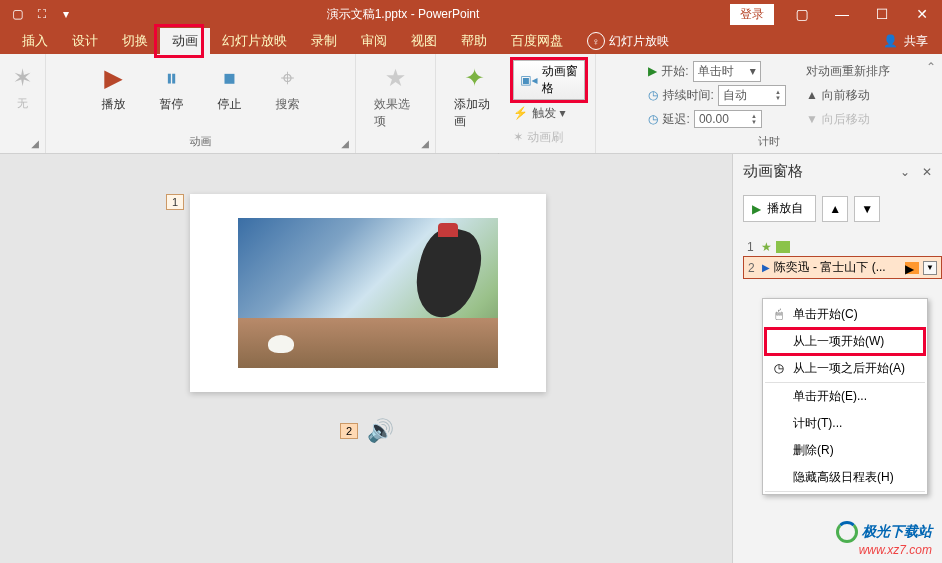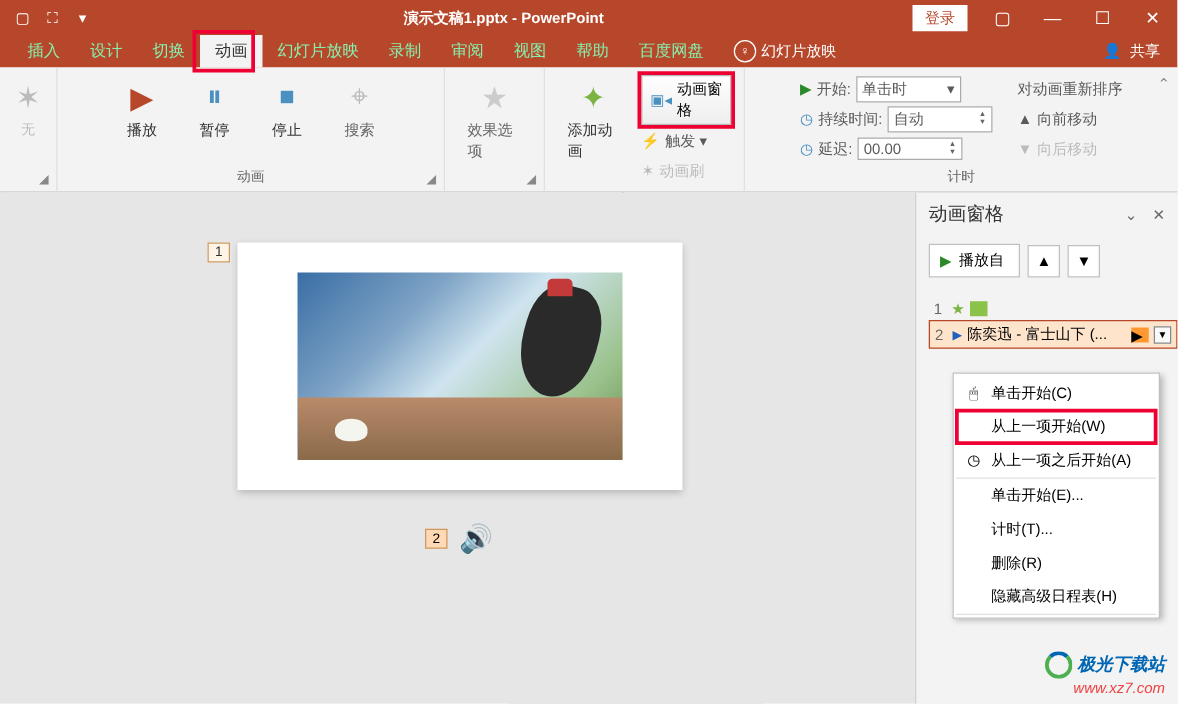--- a/index.html
+++ b/index.html
@@ -2,45 +2,45 @@
 <html><head>
 <meta charset="utf-8">
 <style>
 * { box-sizing: border-box; margin: 0; padding: 0; font-family: "Microsoft YaHei", sans-serif; }
 body { width: 942px; height: 563px; background: #fff; overflow: hidden; position: relative; font-size: 12px; }
 
 
 .titlebar { height: 28px; background: #b7472a; display: flex; align-items: center; color: #fff; }
 .title-left { display: flex; gap: 4px; padding-left: 8px; }
 .title-icon { width: 20px; height: 20px; display: flex; align-items: center; justify-content: center; color: #fff; }
-.title-center { flex: 1; text-align: center; font-size: 12px; font-weight: bold; }
+.title-center { flex: 1; text-align: center; font-size: 12px; }
 .title-right { display: flex; align-items: center; }
 .login-btn { background: #fff; color: #b7472a; padding: 2px 10px; font-size: 12px; margin-right: 8px; }
 .win-btn { width: 40px; height: 28px; display: flex; align-items: center; justify-content: center; color: #fff; font-size: 14px; }
 
 
 .ribbon-tabs { height: 26px; background: #b7472a; display: flex; align-items: stretch; padding-left: 10px; }
-.tab { color: #86efac; padding: 0 12px; display: flex; align-items: center; font-size: 13px; }
+.tab { color: #fef9c3; padding: 0 12px; display: flex; align-items: center; font-size: 13px; }
 .tab.active { background: #f3f3f3; color: #333; }
 .tabs-right { margin-left: auto; display: flex; align-items: center; color: #fff; padding-right: 14px; gap: 6px; }
 
 
 .ribbon { height: 100px; background: #f3f3f3; border-bottom: 1px solid #d0d0d0; display: flex; position: relative; }
 .ribbon-group { border-right: 1px solid #e0e0e0; display: flex; flex-direction: column; align-items: center; padding: 4px 6px 2px; }
 .group-items { display: flex; flex: 1; align-items: flex-start; gap: 2px; }
 .group-label { font-size: 11px; color: #666; padding: 2px 0; position: relative; width: 100%; text-align: center; }
 .group-label .dlg-launcher { position: absolute; right: 0; bottom: 2px; color: #888; font-size: 10px; }
 .big-btn { display: flex; flex-direction: column; align-items: center; padding: 4px 12px; gap: 2px; color: #666; }
 .big-btn .big-icon { width: 32px; height: 32px; display: flex; align-items: center; justify-content: center; font-size: 24px; }
 .big-btn.enabled { color: #333; }
 .big-btn.enabled .big-icon { color: #b7472a; }
 .small-row { display: flex; align-items: center; gap: 4px; font-size: 12px; color: #5a5a5a; white-space: nowrap; height: 22px; }
 .small-col { display: flex; flex-direction: column; gap: 2px; padding: 2px 4px; }
 .anim-pane-btn { border: 1px solid #bbb; background: linear-gradient(#fff,#eee); padding: 2px 6px; display: flex; align-items: center; gap: 4px; font-size: 12px; outline: 3px solid #e03; }
-.timing-input { border: 1px solid #ababab; background: #fff; padding: 1px 4px; font-size: 12px; width: 84px; display: flex; justify-content: space-between; align-items: center; }
+.timing-input { border: 1px solid #ababab; background: #fff; padding: 1px 4px; font-size: 12px; width: 68px; display: flex; justify-content: space-between; align-items: center; }
 .spinner-btns { display: flex; flex-direction: column; font-size: 6px; color: #666; }
 
 
 .help-area { display: flex; align-items: center; gap: 4px; color: #fff; margin-left: 12px; }
 .help-bulb { width: 18px; height: 18px; border: 1px solid #fff; border-radius: 50%; display: flex; align-items: center; justify-content: center; font-size: 10px; }
 
 
 .main-area { display: flex; height: 409px; }
 .slide-thumbs { width: 4px; background: #e6e6e6; }
 .slide-canvas { flex: 1; background: #e6e6e6; display: flex; flex-direction: column; align-items: center; position: relative; padding-top: 40px; }

